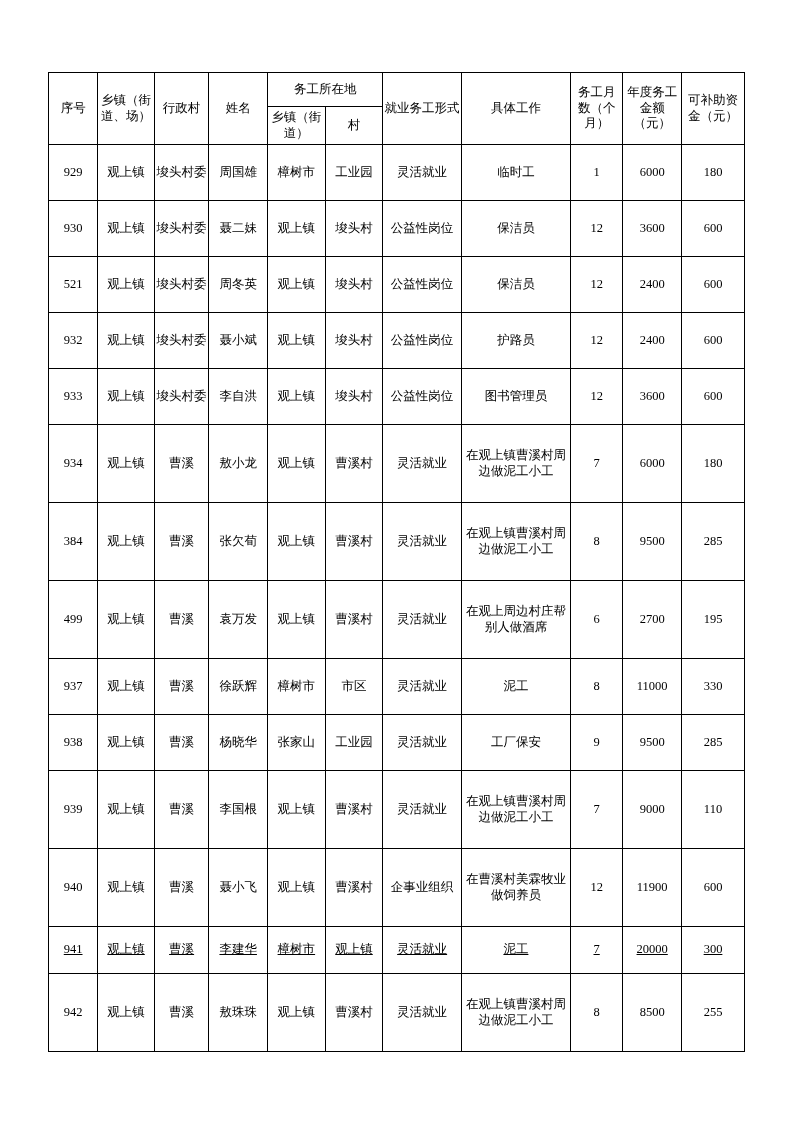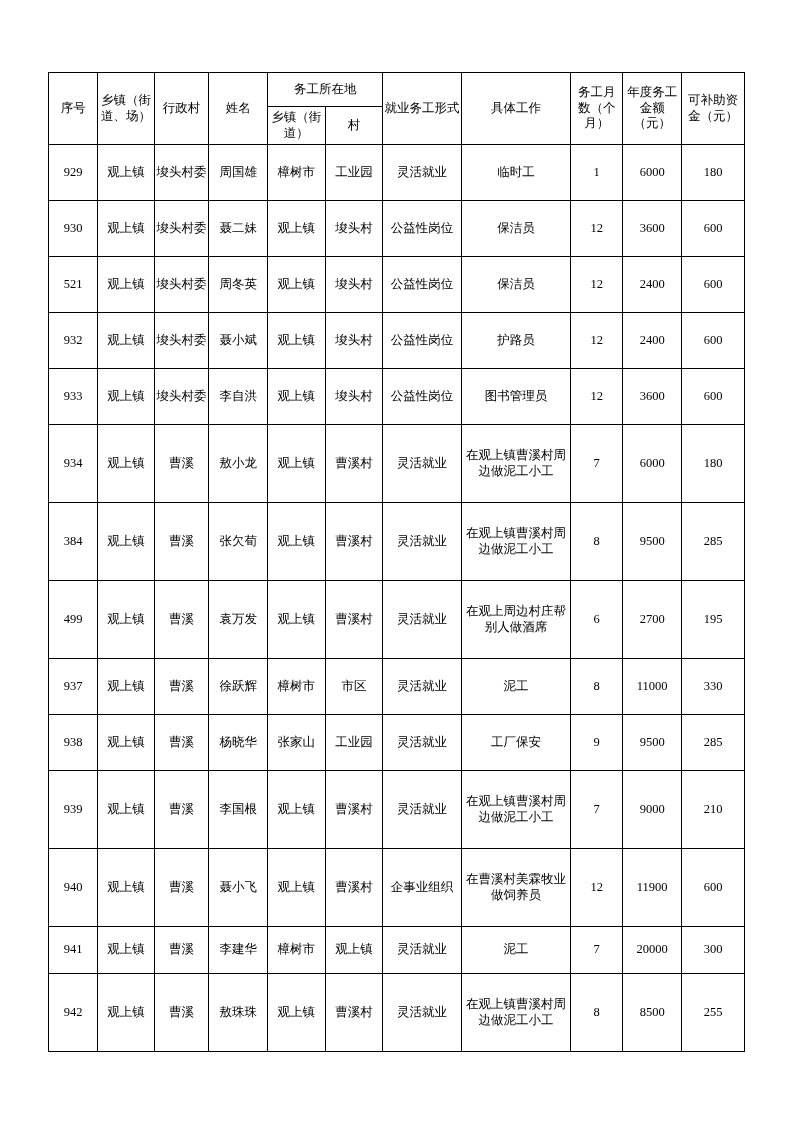--- a/index.html
+++ b/index.html
@@ -49,21 +49,21 @@
   col.c-wtown    { width: 55px; }
   col.c-wvillage { width: 55px; }
   col.c-form     { width: 75px; }
   col.c-job      { width: 104px; }
   col.c-months   { width: 50px; }
   col.c-amount   { width: 56px; }
   col.c-subsidy  { width: 60px; }
 
   tbody tr { height: 56px; padding-left: 40px; }
   tbody tr.tall { height: 78px; }
-  tbody tr.short { height: 47px; }
+  tbody tr.short { height: 47px; text-decoration: underline; }
 
   .hdr-tall { height: 34px; }
 </style>
 </head>
 <body>
 
 <div class="page">
   <table class="sheet">
     <colgroup>
       <col class="c-seq">
@@ -231,21 +231,21 @@
           <td>939</td>
           <td>观上镇</td>
           <td>曹溪</td>
           <td>李国根</td>
           <td>观上镇</td>
           <td>曹溪村</td>
           <td>灵活就业</td>
           <td>在观上镇曹溪村周边做泥工小工</td>
           <td>7</td>
           <td>9000</td>
-          <td>210</td>
+          <td>110</td>
         </tr>
         <tr class="tall">
           <td>940</td>
           <td>观上镇</td>
           <td>曹溪</td>
           <td>聂小飞</td>
           <td>观上镇</td>
           <td>曹溪村</td>
           <td>企事业组织</td>
           <td>在曹溪村美霖牧业做饲养员</td>

